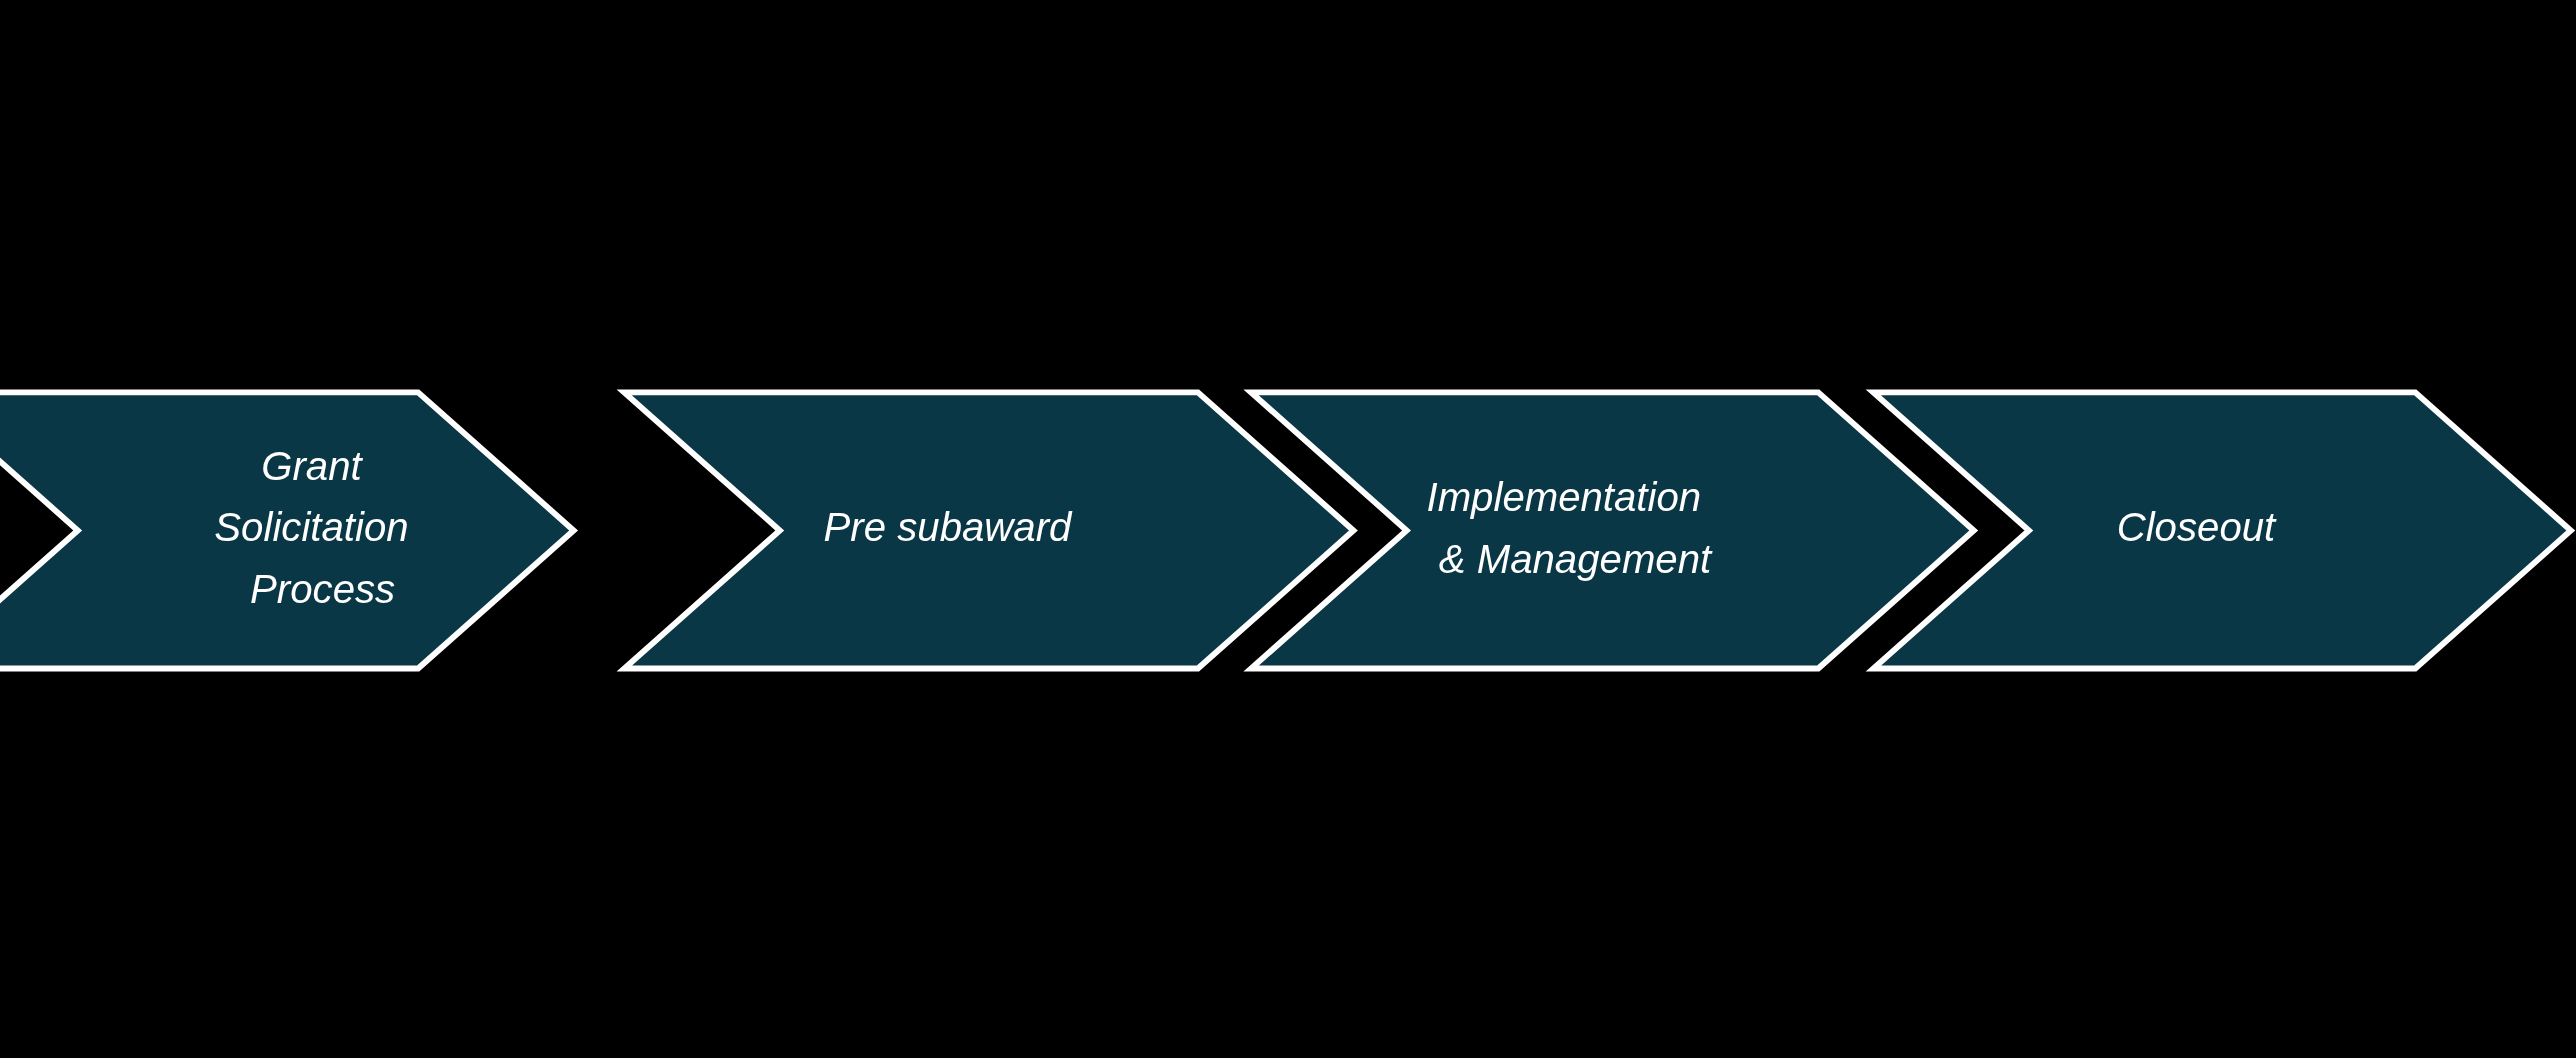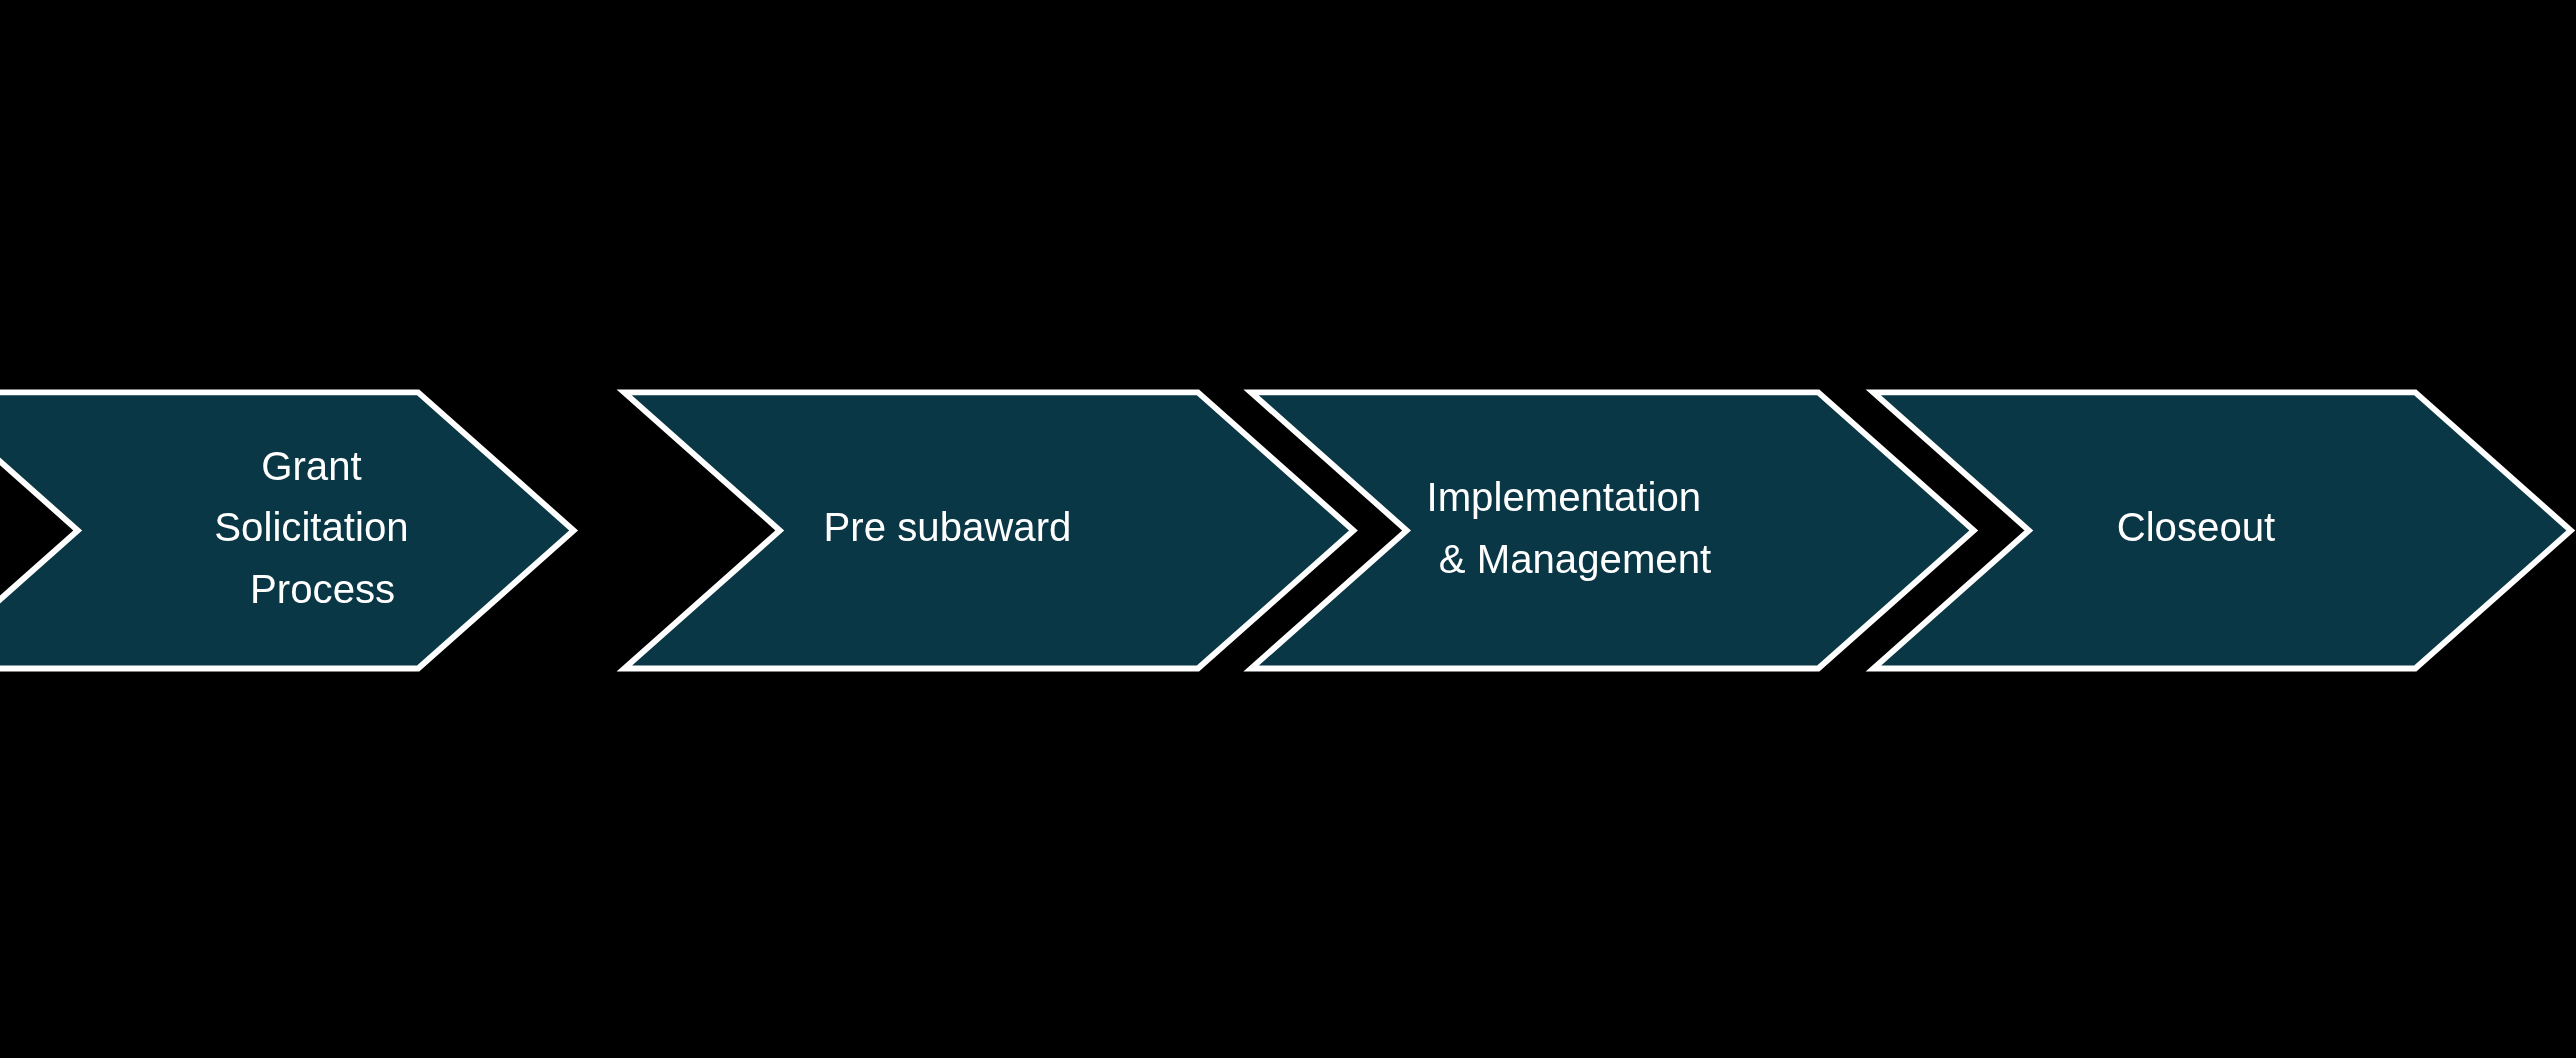--- a/index.html
+++ b/index.html
@@ -12,20 +12,21 @@
     width: 2576px;
     height: 1059px;
     overflow: hidden;
     font-family: "Liberation Sans", sans-serif;
   }
   #stage {
     position: relative;
     width: 2576px;
     height: 1023px;
     background: #000000;
+    font-style: italic;
   }
   #flow-svg {
     position: absolute;
     left: 0;
     top: 0;
     width: 2576px;
     height: 1059px;
     display: block;
   }
   .chevron-shape {

